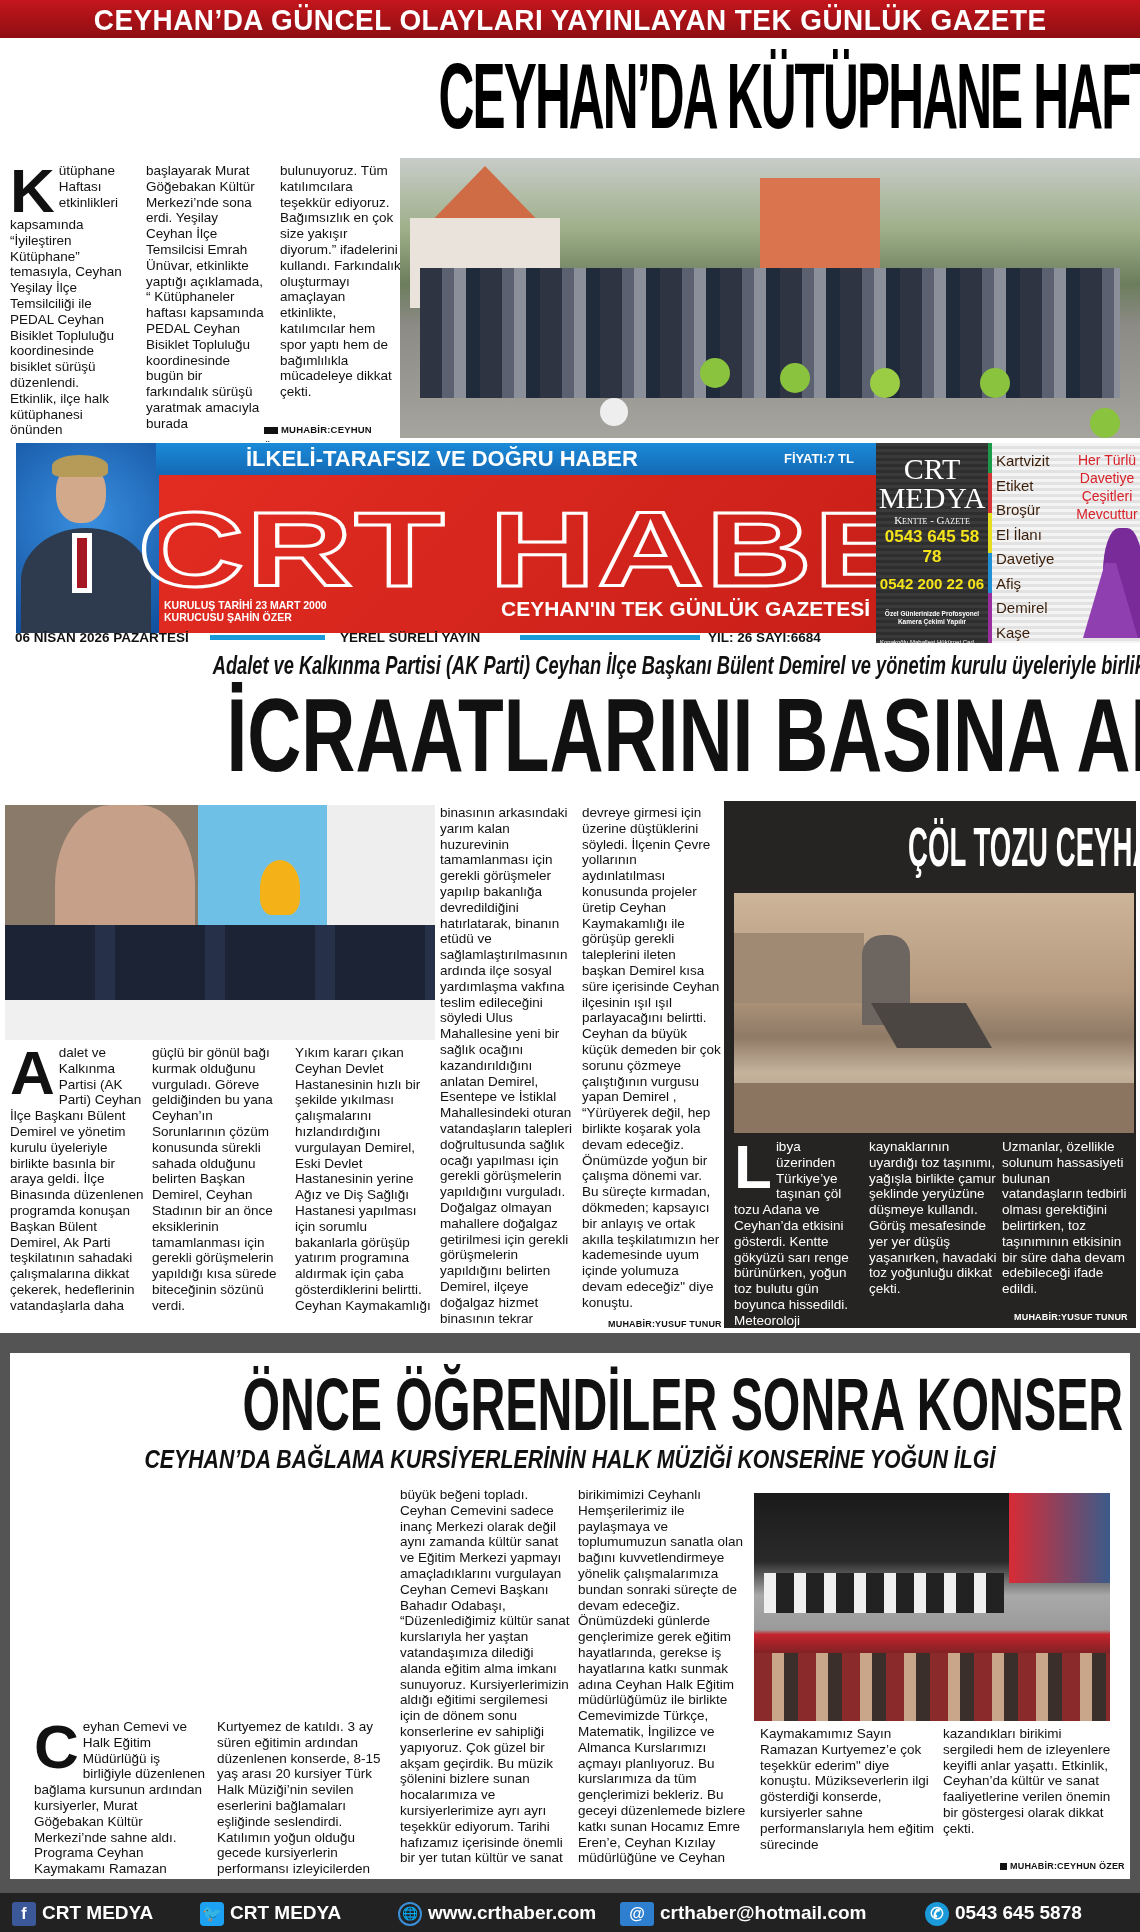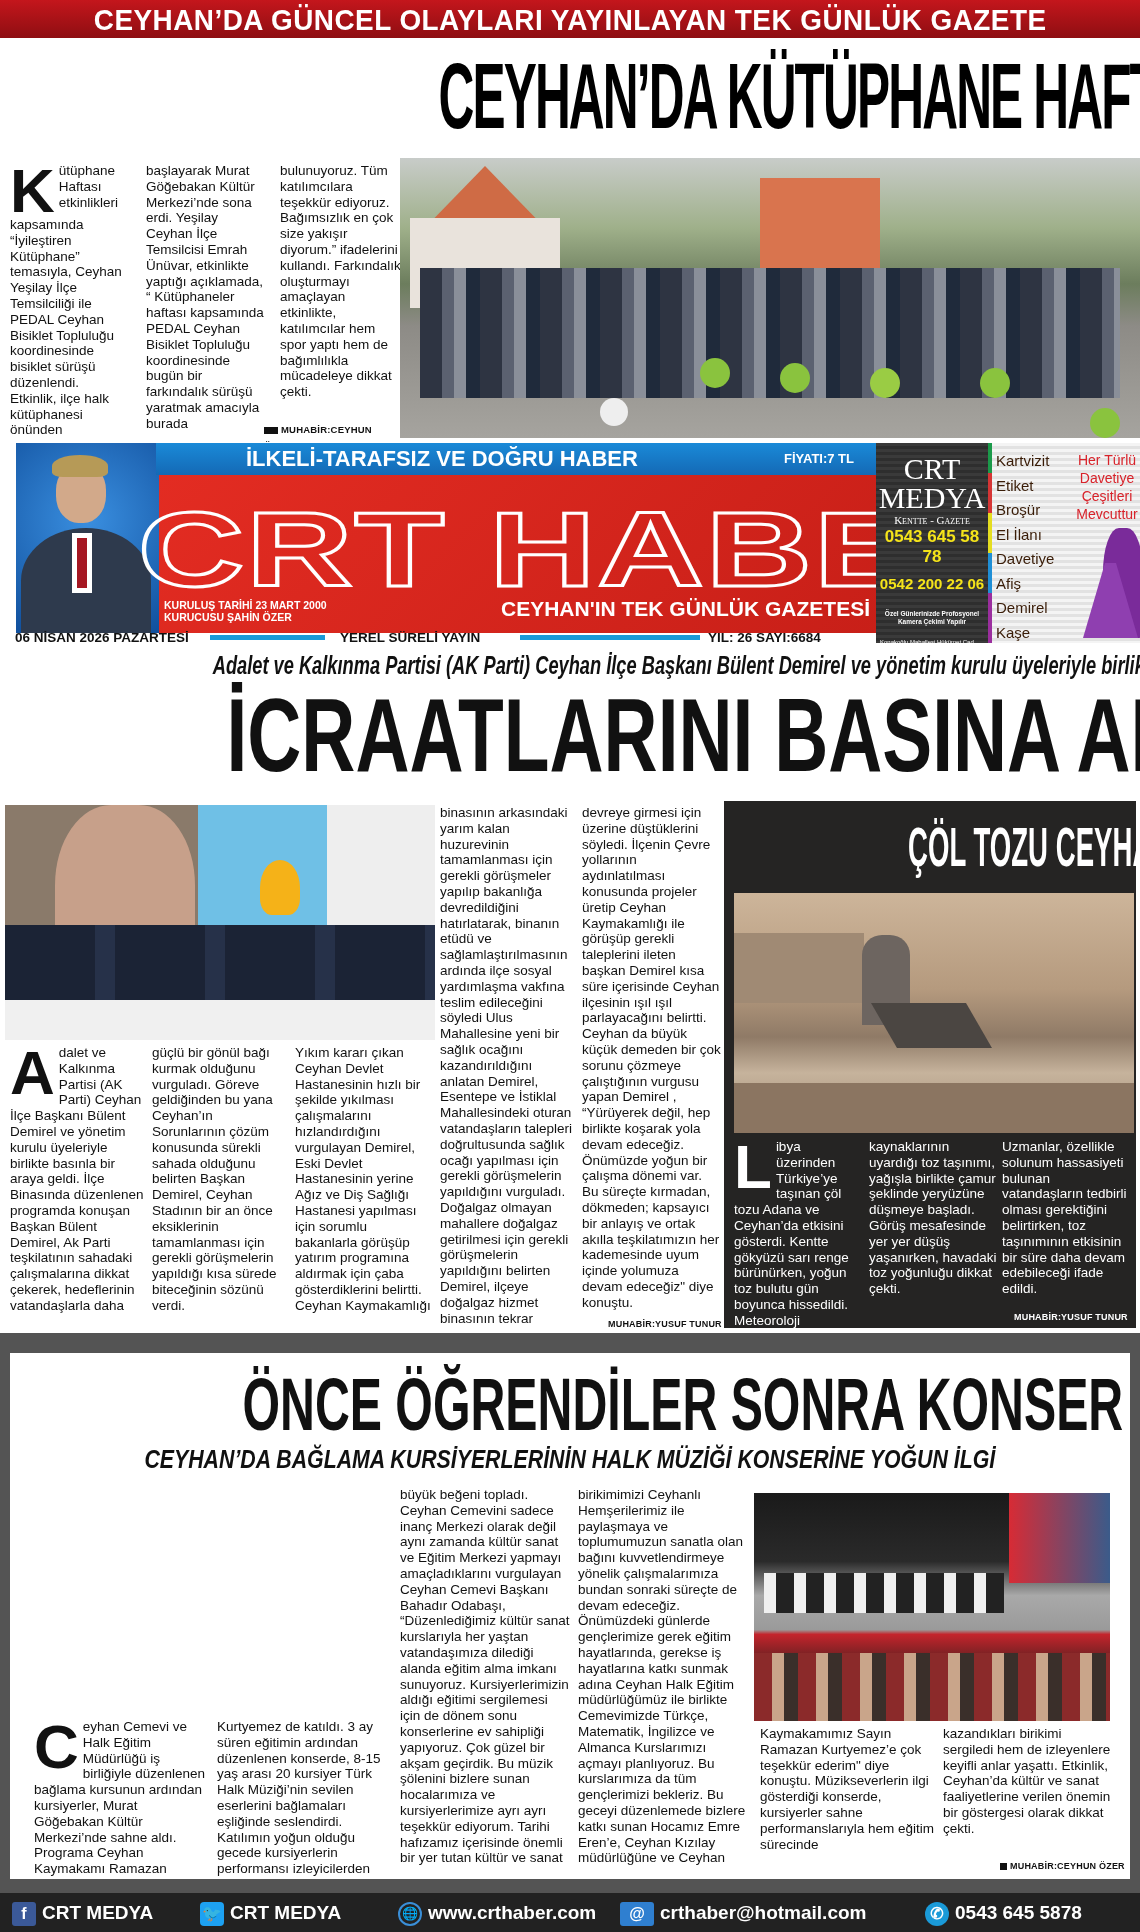--- a/index.html
+++ b/index.html
@@ -153,21 +153,21 @@
 <div class="abs dark-box">
   <div class="dark-title"><span>ÇÖL TOZU CEYHAN’I ETKİSİ ALTINA ALDI</span></div>
   <div class="photo" style="left:10px;top:92px;width:400px;height:240px;background:linear-gradient(180deg,#cdb59a 0%,#b59a7e 40%,#8f7a66 60%,#c6b39c 75%,#9e8a74 100%)">
     <div style="position:absolute;left:0;top:40px;width:130px;height:70px;background:#a08a74"></div>
     <div style="position:absolute;left:128px;top:42px;width:48px;height:90px;border-radius:20px 20px 0 0;background:#6d6560"></div>
     <div style="position:absolute;left:150px;top:110px;width:95px;height:45px;background:#4b4642;transform:skewX(30deg)"></div>
     <div style="position:absolute;left:0;top:190px;width:400px;height:50px;background:#8b7561"></div>
   </div>
   <div class="cols" style="position:absolute;left:10px;top:338px;width:400px;height:180px;color:#fff">
     <div class="col" style="left:0;width:128px"><span class="dropcap" style="color:#fff">L</span><span>ibya üzerinden Türkiye’ye taşınan çöl tozu Adana ve Ceyhan’da etkisini gösterdi. Kentte gökyüzü sarı renge bürünürken, yoğun toz bulutu gün boyunca hissedildi. Meteoroloji</span></div>
-    <div class="col" style="left:135px;width:128px"><span>kaynaklarının uyardığı toz taşınımı, yağışla birlikte çamur şeklinde yeryüzüne düşmeye başladı. Görüş mesafesinde yer yer düşüş yaşanırken, havadaki toz yoğunluğu dikkat çekti.</span></div>
+    <div class="col" style="left:135px;width:128px"><span>kaynaklarının uyardığı toz taşınımı, yağışla birlikte çamur şeklinde yeryüzüne düşmeye kullandı. Görüş mesafesinde yer yer düşüş yaşanırken, havadaki toz yoğunluğu dikkat çekti.</span></div>
     <div class="col" style="left:268px;width:130px"><span>Uzmanlar, özellikle solunum hassasiyeti bulunan vatandaşların tedbirli olması gerektiğini belirtirken, toz taşınımının etkisinin bir süre daha devam edebileceği ifade edildi.</span></div>
   </div>
   <div class="abs byline" style="left:290px;top:511px;color:#fff;font-size:9px">MUHABİR:YUSUF TUNUR</div>
 </div>
 
 <div class="abs concert">
   <div class="concert-inner">
     <div class="h3"><span>ÖNCE ÖĞRENDİLER SONRA KONSER VERDİLER</span></div>
     <div class="sub3"><span>CEYHAN’DA BAĞLAMA KURSİYERLERİNİN HALK MÜZİĞİ KONSERİNE YOĞUN İLGİ</span></div>
 

